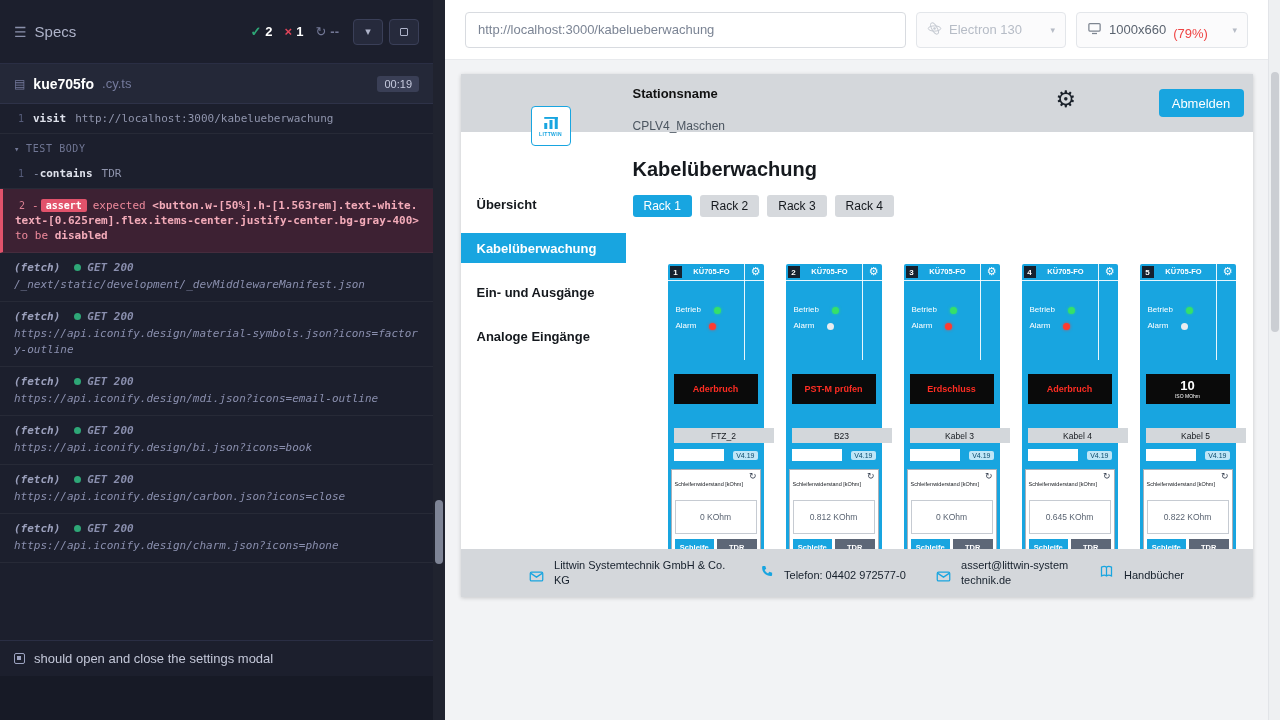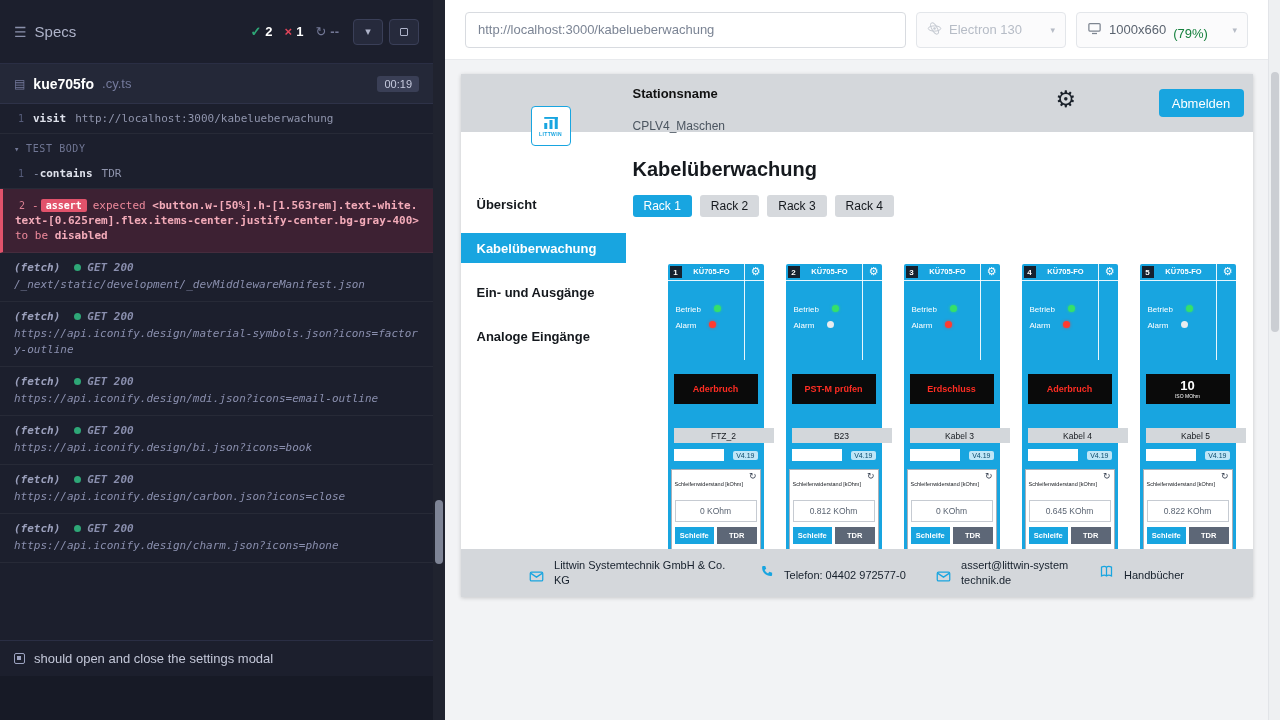--- a/index.html
+++ b/index.html
@@ -62,21 +62,21 @@
   .cy-scroll { width:12px; height:720px; background:#20232f; position:relative; flex:none; }
   .cy-scroll .thumb { position:absolute; left:2px; top:500px; width:8px; height:64px; background:#7e8496; border-radius:4px; }
 
   
   .app-area { flex:1; display:flex; flex-direction:column; background:#f2f3f5; min-width:0; }
   .toolbar { height:60px; background:#fff; border-bottom:1px solid #e8eaed; display:flex; align-items:center; gap:10px; padding:0 20px; flex:none; }
   .url-input { flex:1; height:36px; border:1px solid #d8dbe0; border-radius:4px; padding:0 12px; font-size:13px; color:#7b8494; font-family:"Liberation Sans", sans-serif; background:#fff; }
   .select-ctl { height:36px; border:1px solid #e3e6ea; border-radius:4px; background:#fbfbfc; display:flex; align-items:center; gap:7px; padding:0 10px; cursor:pointer; flex:none; }
   .browser-ctl { width:150px; color:#b6bcc6; font-size:13px; }
   .viewport-ctl { width:172px; color:#5b6470; font-size:13px; }
-  .vp-zoom { color:#15803d;margin-top:8px; }
+  .vp-zoom { color:#ef4444;margin-top:8px; }
   .ctl-chev { margin-left:auto; color:#b6bcc6; font-size:9px; }
 
   .preview { flex:1; position:relative; padding-top:14px; display:flex; justify-content:center; align-items:flex-start; }
   .app-frame { width:792px; height:523px; background:#fff; position:relative; overflow:hidden; box-shadow:0 1px 4px rgba(0,0,0,0.18); }
 
   .app-header { position:absolute; top:0; left:0; right:0; height:58px; background:#d4d7db; z-index:7; }
   .logo-box { position:absolute; left:70px; top:32px; width:40px; height:40px; background:#fff; border:1.5px solid #18a5e0; border-radius:4px; z-index:9; display:flex; flex-direction:column; align-items:center; justify-content:center; gap:1px; }
   .logo-text { font-size:5px; font-weight:bold; color:#18a5e0; letter-spacing:0.4px; }
   .station { position:absolute; left:172px; top:12px; }
   .station-label { font-size:13px; font-weight:bold; color:#111; }
@@ -95,39 +95,39 @@
   .tab { border:none; font-size:12px; padding:4px 11px; background:#d6d9dd; color:#15191e; border-radius:3px; cursor:pointer; font-family:"Liberation Sans", sans-serif; }
   .tab.active { background:#18a5e0; color:#fff; }
 
   .cards { display:flex; gap:22px; margin-top:47px; margin-left:35px; }
   .card { position:relative; width:96px; height:310px; background:#18a5e0; flex:none; border-radius:2px; }
   .card-num { position:absolute; top:2px; left:2px; width:12px; height:12px; background:#16212e; color:#fff; font-size:8px; font-weight:bold; display:flex; align-items:center; justify-content:center; }
   .card-title { position:absolute; top:3px; left:15px; width:58px; text-align:center; font-size:7.5px; font-weight:bold; color:#fff; white-space:nowrap; }
   .card-gear { position:absolute; top:2px; right:3px; font-size:11px; color:#fff; cursor:pointer; line-height:1; }
   .hline { position:absolute; top:16px; left:0; right:0; height:1px; background:rgba(255,255,255,0.9); }
   .vline { position:absolute; top:0; left:76px; width:1px; height:96px; background:rgba(255,255,255,0.9); }
-  .sig { position:absolute; left:8px; display:flex; align-items:flex-start; gap:13px; color:#fff; font-size:8px; }
+  .sig { position:absolute; left:8px; display:flex; align-items:flex-end; gap:13px; color:#fff; font-size:8px; }
   .sig-betrieb { top:41px; } .sig-alarm { top:57px; }
   .dot { width:7px; height:7px; border-radius:50%; flex:none; }
   .dot-green { background:#35e06a; box-shadow:0 0 3px rgba(53,224,106,.8); }
   .dot-red { background:#ff3b30; box-shadow:0 0 3px rgba(255,59,48,.8); }
   .dot-off { background:#e8ecef; }
   .status { position:absolute; top:110px; left:6px; width:84px; height:30px; background:#0a0a0a; display:flex; flex-direction:column; align-items:center; justify-content:center; text-align:center; }
   .status-text { font-size:9px; font-weight:bold; color:#ff2d23; }
   .status-num { font-size:13px; font-weight:bold; color:#fff; line-height:1.1; }
   .status-sub { font-size:5px; color:#fff; }
   .cable-label { position:absolute; top:164px; left:6px; width:100px; height:15px; background:#d3d7db; color:#15191e; font-size:8.5px; display:flex; align-items:center; justify-content:center; }
   .vrow { position:absolute; top:185px; left:6px; width:84px; display:flex; align-items:center; justify-content:space-between; }
   .vbox { width:50px; height:12px; background:#fff; display:block; }
   .vtext { font-size:7px; color:#0a4a6b; background:#bfe6f7; padding:1px 3px; border-radius:2px; }
   .panel { position:absolute; top:205px; left:3px; width:90px; height:103px; background:#fff; border:1px solid #aab0b8; padding:2px 3px; }
   .panel-head { position:relative; height:12px; }
   .rlabel { font-size:5.5px; color:#15191e; }
   .refresh { position:absolute; right:0; top:0; font-size:9px; color:#374151; cursor:pointer; line-height:1; }
-  .value { margin-top:16px; height:22px; border:1px solid #c6cbd2; display:flex; align-items:center; justify-content:center; font-size:8.5px; color:#5a6472; }
+  .value { margin-top:16px; height:34px; border:1px solid #c6cbd2; display:flex; align-items:center; justify-content:center; font-size:8.5px; color:#5a6472; }
   .btns { display:flex; gap:3px; margin-top:5px; }
   .btns button { flex:1; height:17px; border:none; color:#fff; font-size:7.5px; font-weight:bold; cursor:pointer; font-family:"Liberation Sans", sans-serif; }
   .btn-schleife { background:#18a5e0; }
   .btn-tdr { background:#5d6777; }
 
   .app-footer { position:absolute; left:0; right:0; bottom:0; height:48px; background:#d4d7db; z-index:8; display:flex; align-items:center; justify-content:center; gap:30px; padding:0 10px; }
   .f-item { display:flex; gap:10px; align-items:flex-end; font-size:11px; color:#16202c; line-height:1.35; }
   .f-icon { flex:none; padding-top:1px; }
   .f-item:nth-child(1) .f-text { width:175px; }
   .f-item:nth-child(2) .f-text { width:122px; }

